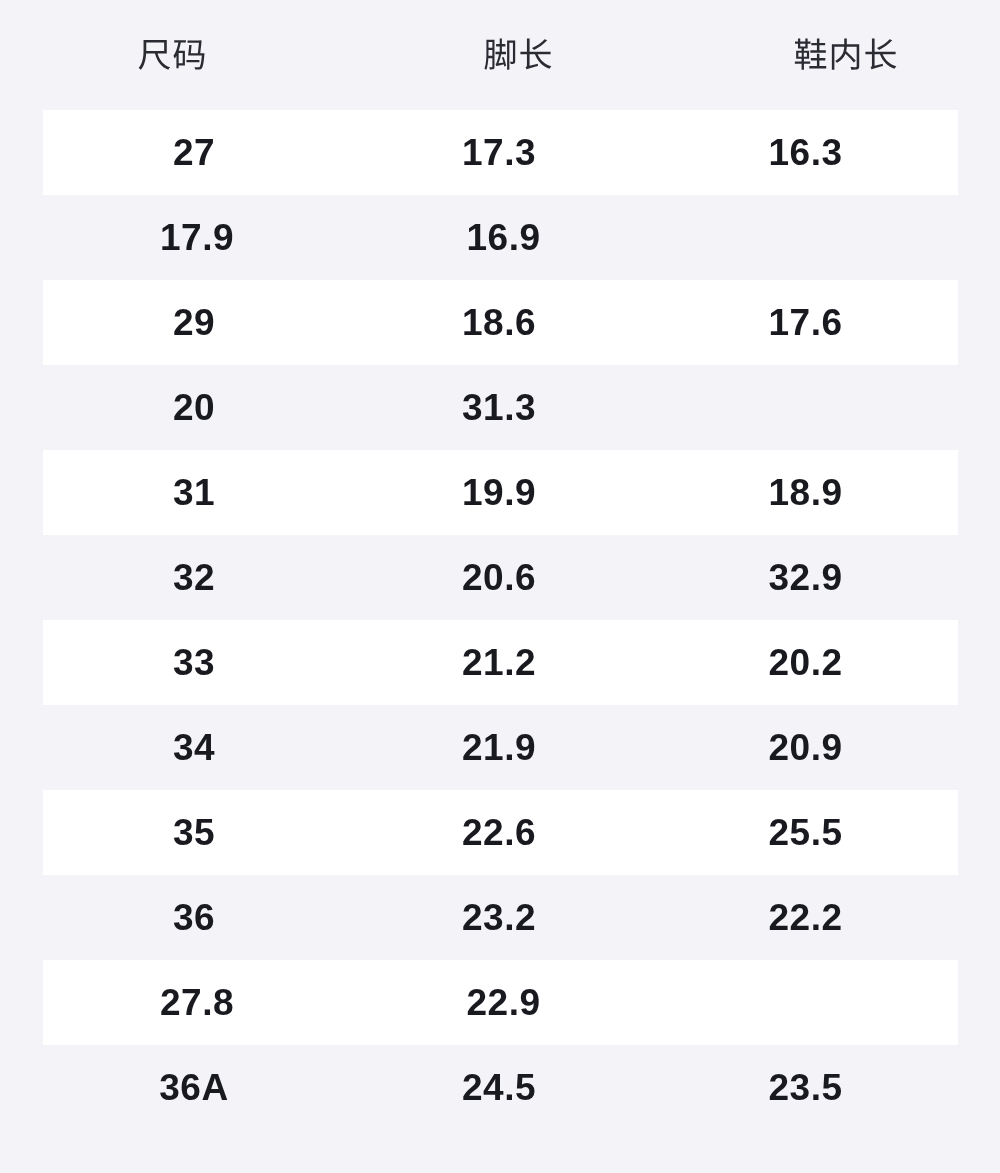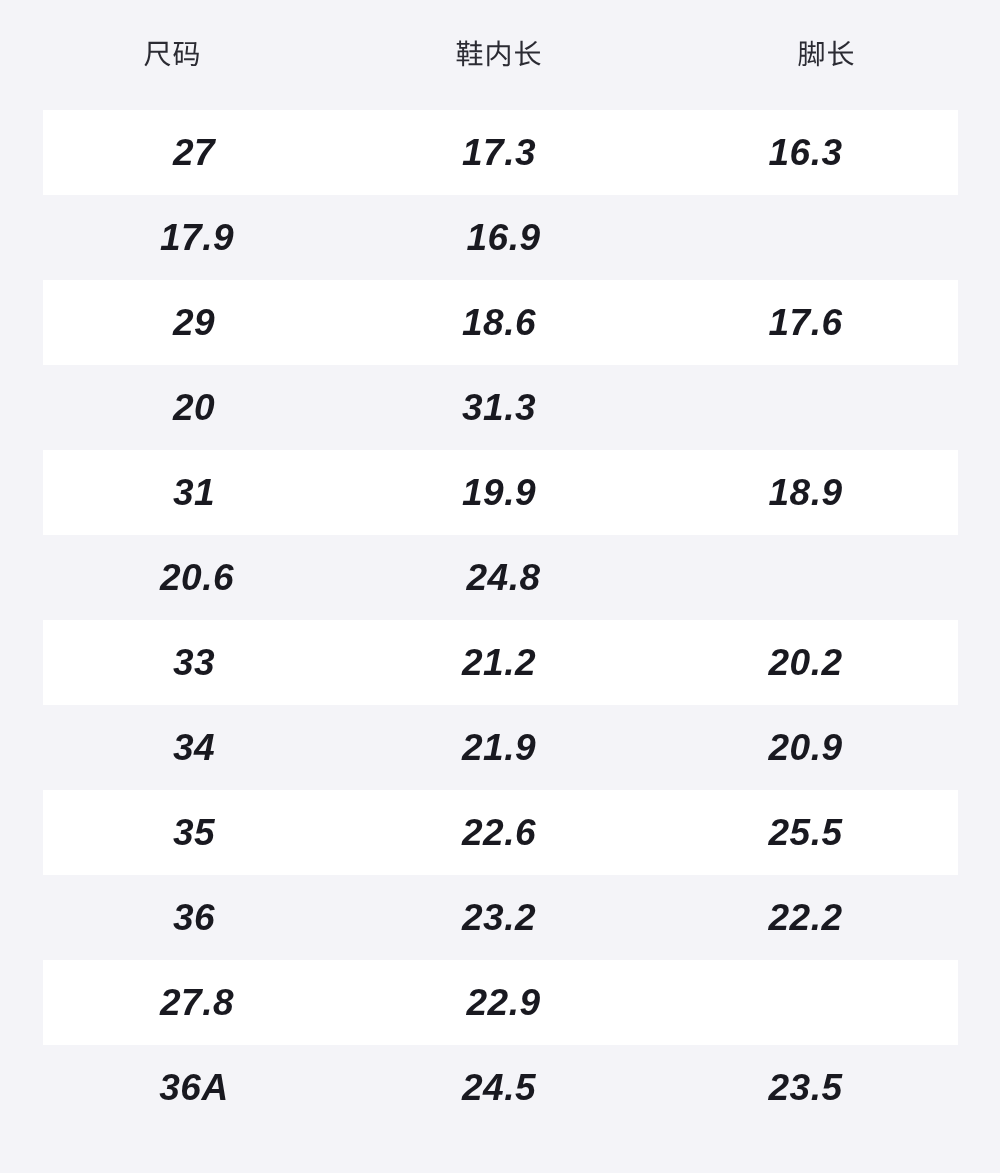--- a/index.html
+++ b/index.html
@@ -29,40 +29,39 @@
     display: flex;
     width: 1000px;
     height: 110px;
     align-items: center;
     background: #f4f4f8;
   }
   .chart-header .cell {
     display: flex;
     align-items: center;
     justify-content: center;
-    font-size: 28px;
+    font-size: 34px;
     font-weight: 400;
     color: #2b2b33;
     letter-spacing: 1px;
     line-height: 1;
   }
 
   
   .chart-body {
     display: block;
     width: 1000px;
   }
   .chart-row {
     display: flex;
     width: 915px;
     margin: 0 auto 0 43px;
     height: 85px;
     align-items: center;
     background: transparent;
-    font-style: italic;
   }
   .chart-row.striped {
     background: #ffffff;
   }
   .chart-row .cell {
     display: flex;
     align-items: center;
     justify-content: center;
     font-size: 37px;
     font-weight: 700;
@@ -87,22 +86,22 @@
     background: #f4f4f8;
   }
 </style>
 </head>
 <body>
 
 <div class="size-chart">
 
   <div class="chart-header">
     <div class="cell col-1">尺码</div>
+    <div class="cell col-3">脚长</div>
     <div class="cell col-2">鞋内长</div>
-    <div class="cell col-3">脚长</div>
   </div>
 
   <div class="chart-body">
       <div class="chart-row striped">
         <div class="cell col-1">27</div>
         <div class="cell col-2">17.3</div>
         <div class="cell col-3">16.3</div>
       </div>
       <div class="chart-row">
         <div class="cell col-2">17.9</div>
@@ -116,22 +115,23 @@
       <div class="chart-row">
         <div class="cell col-1">20</div>
         <div class="cell col-2">31.3</div>
       </div>
       <div class="chart-row striped">
         <div class="cell col-1">31</div>
         <div class="cell col-2">19.9</div>
         <div class="cell col-3">18.9</div>
       </div>
       <div class="chart-row">
+        <div class="cell col-1">32</div>
         <div class="cell col-2">20.6</div>
-        <div class="cell col-3">24.8</div>
+        <div class="cell col-3">32.9</div>
       </div>
       <div class="chart-row striped">
         <div class="cell col-1">33</div>
         <div class="cell col-2">21.2</div>
         <div class="cell col-3">20.2</div>
       </div>
       <div class="chart-row">
         <div class="cell col-1">34</div>
         <div class="cell col-2">21.9</div>
         <div class="cell col-3">20.9</div>

